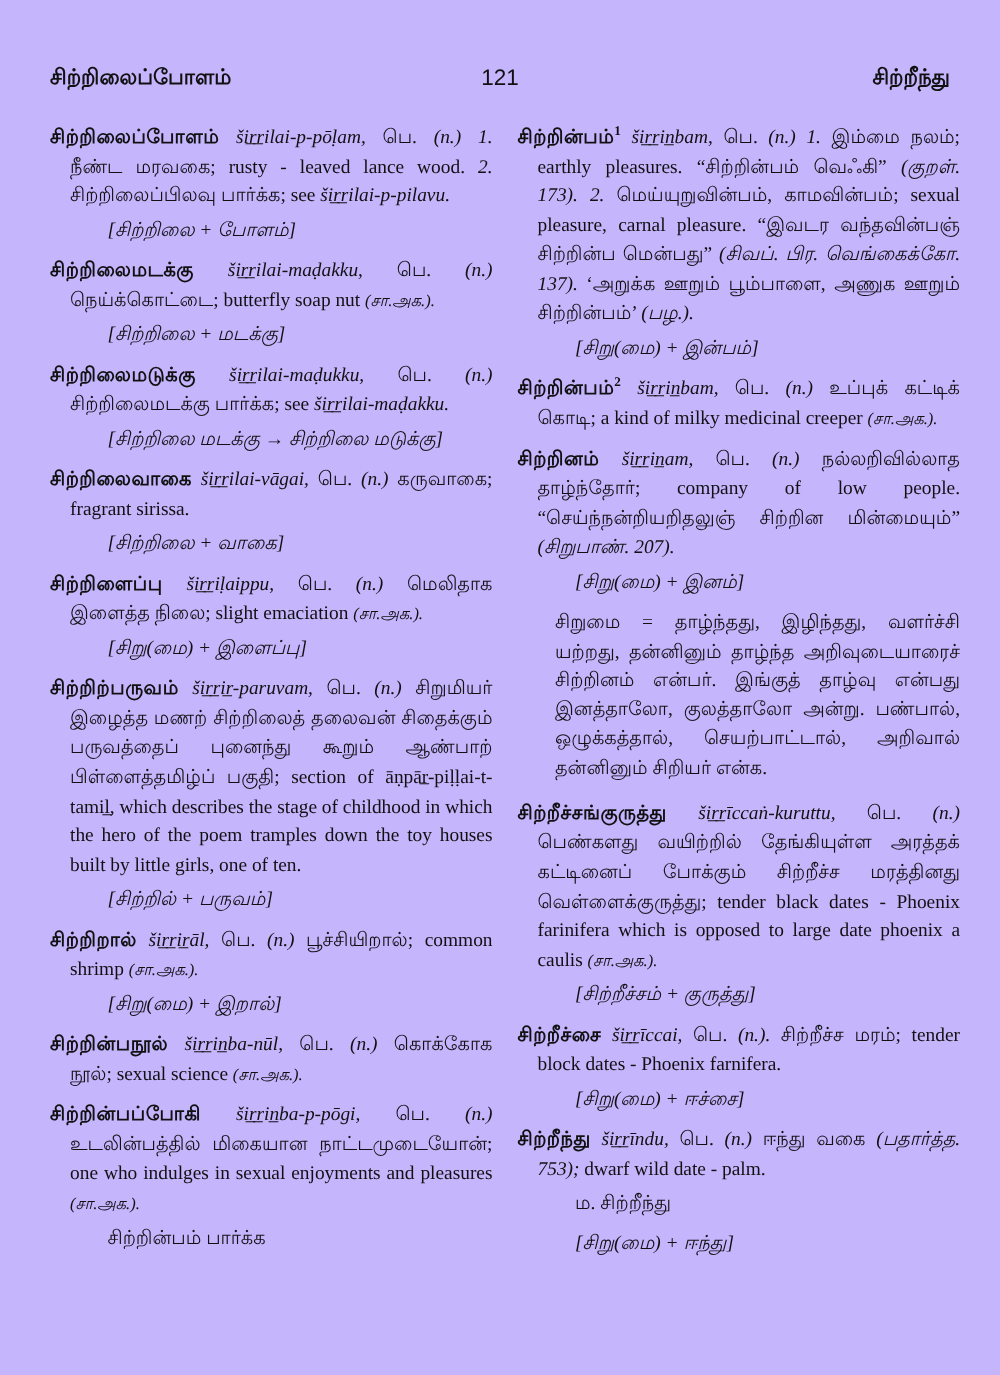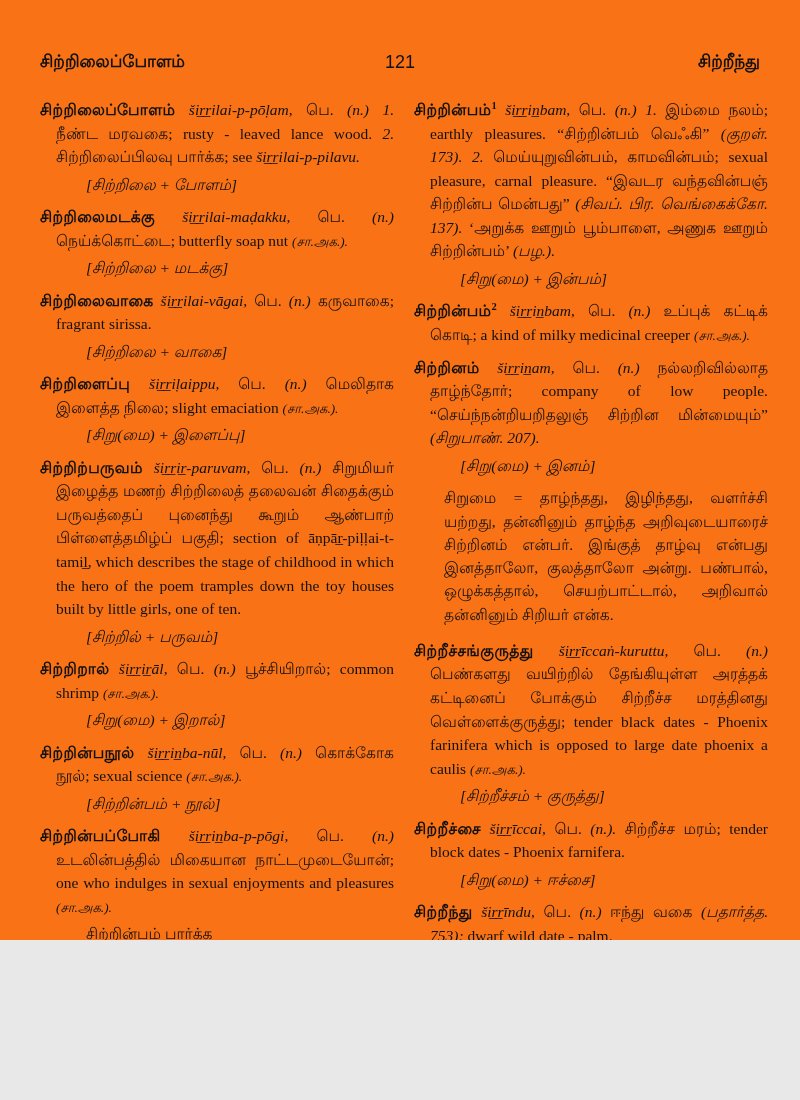--- a/index.html
+++ b/index.html
@@ -1,18 +1,18 @@
 <!DOCTYPE html>
 <html><head>
 <meta charset="utf-8">
 <style>
   html,body{margin:0;padding:0;background:#e8e8e8;}
   .page{
-    width:800px;height:940px;box-sizing:border-box;margin:0 auto;
-    background:#f97316;color:#111;
+    width:800px;height:1100px;box-sizing:border-box;margin:0 auto;
+    background:#c4b5fd;color:#111;
     font-family:"Liberation Serif","DejaVu Serif",serif;
     font-size:15.5px;overflow:hidden;position:relative;
   }
   .header{
     position:relative;height:24px;margin:52px 40px 0 40px;
     font-size:17px;
   }
   .h-left{position:absolute;left:0;top:0;font-weight:bold;}
   .h-center{position:absolute;left:0;right:0;text-align:center;top:0;font-family:"Liberation Sans",sans-serif;font-size:18px;}
   .h-right{position:absolute;right:0;top:0;font-weight:bold;}
@@ -46,38 +46,41 @@
     <div class="col">
         <div class="entry">
           <p class="para"><span class="headword">சிற்றிலைப்போளம்</span><span class="plain">  </span><span class="translit">šir̲r̲ilai-p-pōḷam,</span><span class="plain"> பெ. </span><span class="italic">(n.)</span><span class="plain"> </span><span class="italic">1.</span><span class="plain"> நீண்ட மரவகை; rusty - leaved lance wood. </span><span class="italic">2.</span><span class="plain"> சிற்றிலைப்பிலவு பார்க்க; see </span><span class="translit">šir̲r̲ilai-p-pilavu.</span></p>
           <p class="etym"><span class="italic">[சிற்றிலை + போளம்]</span></p>
         </div>
         <div class="entry">
           <p class="para"><span class="headword">சிற்றிலைமடக்கு</span><span class="plain">  </span><span class="translit">šir̲r̲ilai-maḍakku,</span><span class="plain"> பெ. </span><span class="italic">(n.)</span><span class="plain"> நெய்க்கொட்டை; butterfly soap nut </span><span class="source">(சா.அக.).</span></p>
           <p class="etym"><span class="italic">[சிற்றிலை + மடக்கு]</span></p>
         </div>
         <div class="entry">
+          <p class="para"><span class="headword">சிற்றிலைமடுக்கு</span><span class="plain">  </span><span class="translit">šir̲r̲ilai-maḍukku,</span><span class="plain"> பெ. </span><span class="italic">(n.)</span><span class="plain"> சிற்றிலைமடக்கு பார்க்க; see </span><span class="translit">šir̲r̲ilai-maḍakku.</span></p>
+          <p class="etym"><span class="italic">[சிற்றிலை மடக்கு → சிற்றிலை மடுக்கு]</span></p>
+        </div>
+        <div class="entry">
           <p class="para"><span class="headword">சிற்றிலைவாகை</span><span class="plain">  </span><span class="translit">šir̲r̲ilai-vāgai,</span><span class="plain"> பெ. </span><span class="italic">(n.)</span><span class="plain"> கருவாகை; fragrant sirissa.</span></p>
           <p class="etym"><span class="italic">[சிற்றிலை + வாகை]</span></p>
         </div>
         <div class="entry">
           <p class="para"><span class="headword">சிற்றிளைப்பு</span><span class="plain">  </span><span class="translit">šir̲r̲iḷaippu,</span><span class="plain"> பெ. </span><span class="italic">(n.)</span><span class="plain"> மெலிதாக இளைத்த நிலை; slight emaciation </span><span class="source">(சா.அக.).</span></p>
           <p class="etym"><span class="italic">[சிறு(மை) + இளைப்பு]</span></p>
         </div>
         <div class="entry">
           <p class="para"><span class="headword">சிற்றிற்பருவம்</span><span class="plain">  </span><span class="translit">šir̲r̲ir̲-paruvam,</span><span class="plain"> பெ. </span><span class="italic">(n.)</span><span class="plain"> சிறுமியர் இழைத்த மணற் சிற்றிலைத் தலைவன் சிதைக்கும் பருவத்தைப் புனைந்து கூறும் ஆண்பாற் பிள்ளைத்தமிழ்ப் பகுதி; section of āṇpār̲-piḷḷai-t-tamil̲, which describes the stage of childhood in which the hero of the poem tramples down the toy houses built by little girls, one of ten.</span></p>
           <p class="etym"><span class="italic">[சிற்றில் + பருவம்]</span></p>
         </div>
         <div class="entry">
           <p class="para"><span class="headword">சிற்றிறால்</span><span class="plain">  </span><span class="translit">šir̲r̲ir̲āl,</span><span class="plain"> பெ. </span><span class="italic">(n.)</span><span class="plain"> பூச்சியிறால்; common shrimp </span><span class="source">(சா.அக.).</span></p>
           <p class="etym"><span class="italic">[சிறு(மை) + இறால்]</span></p>
         </div>
         <div class="entry">
           <p class="para"><span class="headword">சிற்றின்பநூல்</span><span class="plain">  </span><span class="translit">šir̲r̲in̲ba-nūl,</span><span class="plain"> பெ. </span><span class="italic">(n.)</span><span class="plain"> கொக்கோக நூல்; sexual science </span><span class="source">(சா.அக.).</span></p>
-          <p class="etym"><span class="italic">[சிற்றின்பம் + நூல்]</span></p>
         </div>
         <div class="entry">
           <p class="para"><span class="headword">சிற்றின்பப்போகி</span><span class="plain">  </span><span class="translit">šir̲r̲in̲ba-p-pōgi,</span><span class="plain"> பெ. </span><span class="italic">(n.)</span><span class="plain"> உடலின்பத்தில் மிகையான நாட்டமுடையோன்; one who indulges in sexual enjoyments and pleasures </span><span class="source">(சா.அக.).</span></p>
           <p class="sub"><span class="plain">சிற்றின்பம் பார்க்க</span></p>
         </div>
       </div>
     <div class="col">
         <div class="entry">
           <p class="para"><span class="headword">சிற்றின்பம்</span><sup class="sup">1</sup><span class="plain"> </span><span class="translit">šir̲r̲in̲bam,</span><span class="plain"> பெ. </span><span class="italic">(n.)</span><span class="plain"> </span><span class="italic">1.</span><span class="plain"> இம்மை நலம்; earthly pleasures. “சிற்றின்பம் வெஃகி” </span><span class="italic">(குறள். 173).</span><span class="plain"> </span><span class="italic">2.</span><span class="plain"> மெய்யுறுவின்பம், காமவின்பம்; sexual pleasure, carnal pleasure. “இவடர வந்தவின்பஞ் சிற்றின்ப மென்பது” </span><span class="italic">(சிவப். பிர. வெங்கைக்கோ. 137).</span><span class="plain"> ‘அறுக்க ஊறும் பூம்பாளை, அணுக ஊறும் சிற்றின்பம்’ </span><span class="italic">(பழ.).</span></p>
           <p class="etym"><span class="italic">[சிறு(மை) + இன்பம்]</span></p>

